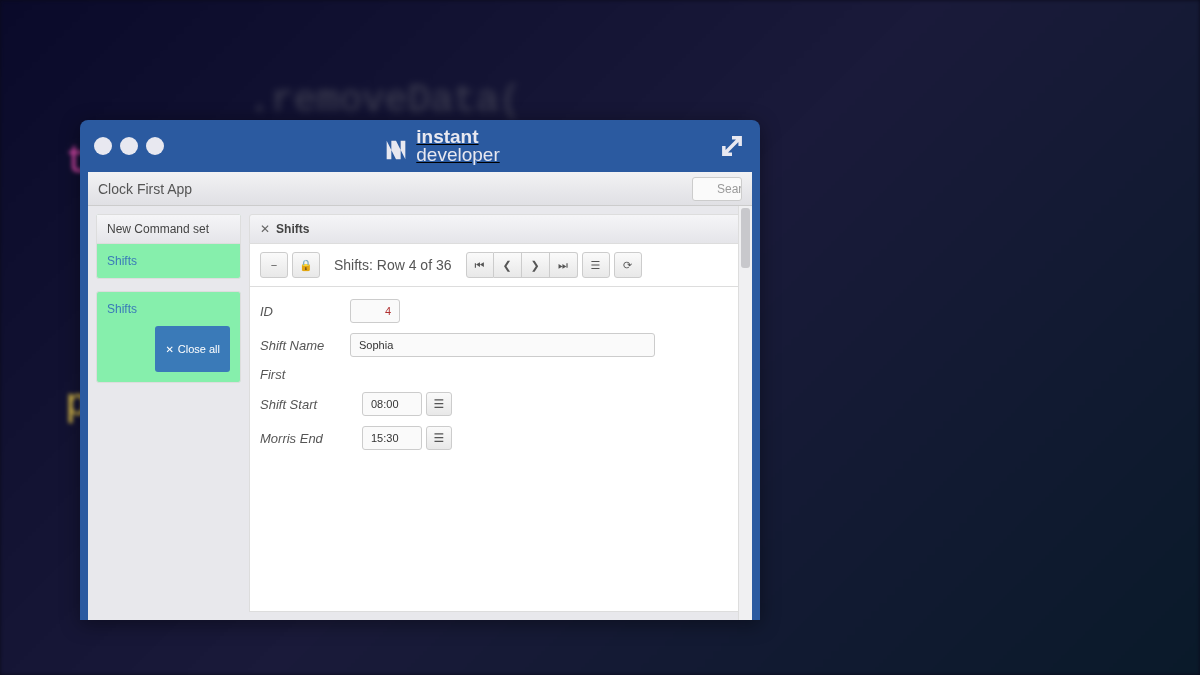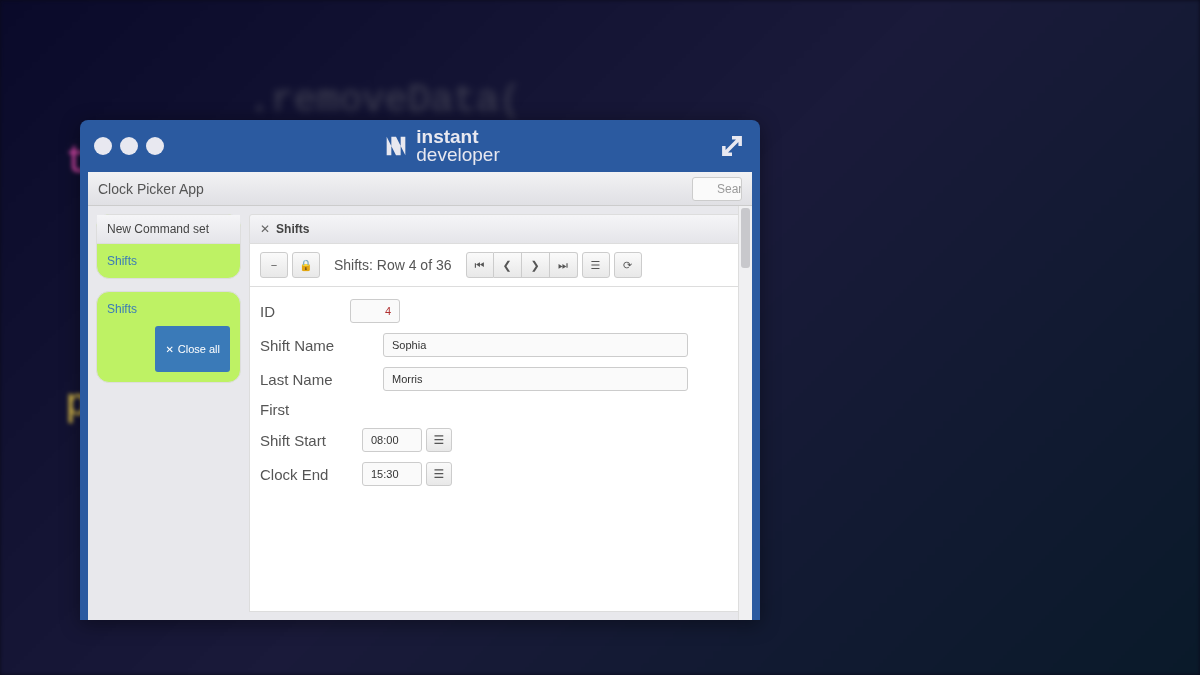--- a/index.html
+++ b/index.html
@@ -46,22 +46,23 @@
   padding: 0 14px;
 }
 .traffic-lights { display: flex; gap: 8px; }
 .traffic-lights span {
   width: 18px; height: 18px;
   border-radius: 50%;
   background: #e8e8f0;
 }
 .logo {
   flex: 1; text-align: center;
-  display: flex; align-items: center; justify-content: center;
+  display: flex; align-items: flex-end; justify-content: center;
   gap: 6px;
+  text-decoration: underline;
 }
 .logo svg { width: 28px; height: 28px; fill: #e8e8f0; }
 .logo-text { color: #e8e8f0; font-size: 19px; line-height: 0.95; text-align: left; font-weight: 500; }
 .logo-text .bold { font-weight: 700; }
 .expand-btn { width: 28px; height: 28px; color: #e8e8f0; cursor: pointer; }
 .expand-btn svg { width: 100%; height: 100%; stroke: #e8e8f0; fill: none; stroke-width: 3; }
 
 .app-body {
   position: absolute;
   left: 8px; right: 8px; top: 52px; bottom: 0;
@@ -90,23 +91,23 @@
 
 .content {
   position: absolute;
   left: 0; right: 0; top: 34px; bottom: 0;
   display: flex;
   padding: 8px;
   gap: 8px;
 }
 .sidebar { width: 145px; display: flex; flex-direction: column; gap: 12px; }
 .panel {
-  background: #bef264;
+  background: #86efac;
   border: 1px solid #ddd;
-  border-radius: 13px;
+  border-radius: 3px;
 }
 .panel-header {
   background: linear-gradient(#f5f5f7, #e5e5e9);
   border-bottom: 1px solid #ddd;
   padding: 7px 10px;
   font-size: 12px;
   color: #444;
 }
 .panel-body { padding: 10px; }
 .link { color: #3a7ab8; font-size: 12px; cursor: pointer; }
@@ -169,30 +170,30 @@
   border: 1px solid #ddd;
   border-top: none;
   flex: 1;
   padding: 12px 10px;
 }
 .form-row {
   display: flex; align-items: center;
   margin-bottom: 10px;
 }
 .form-row label {
-  width: 90px; font-size: 15px; color: #555;
+  width: 90px; font-size: 13px; color: #555; font-style: italic;
 }
 .form-row input {
   height: 24px; border: 1px solid #ccc;
   border-radius: 3px; padding: 0 8px;
   font-size: 11px; color: #333;
   background: #fafafa;
 }
 .inp-sm { width: 50px; text-align: right; color: #b03030 !important; }
-.inp-lg { width: 305px; margin-left: 33px; }
+.inp-lg { width: 305px; }
 .inp-time { width: 60px; margin-left: 12px; }
 .time-btn {
   width: 26px; height: 24px;
   margin-left: 4px;
   background: linear-gradient(#fafafa,#e8e8e8);
   border: 1px solid #ccc;
   border-radius: 3px;
   display: flex; align-items: center; justify-content: center;
   cursor: pointer;
   font-size: 12px; color: #555;
@@ -241,21 +242,21 @@
     </div>
     <div class="expand-btn">
       <svg viewBox="0 0 24 24">
           <path d="M5 19 L19 5 M12 5 L19 5 L19 12 M12 19 L5 19 L5 12"></path>
         </svg>
     </div>
   </div>
 
   <div class="app-body">
     <div class="app-header">
-      <span>Clock Picker App</span>
+      <span>Clock First App</span>
       <div class="search-box">
         <span>Search</span>
       </div>
     </div>
 
     <div class="content">
       <div class="sidebar">
         <div class="panel">
           <div class="panel-header">New Command set</div>
           <div class="panel-body">
@@ -306,35 +307,31 @@
         <div class="form-area">
           <div class="form-row">
             <label>ID</label>
             <input class="inp-sm" value="4" style="">
           </div>
           <div class="form-row">
             <label>Shift Name</label>
             <input class="inp-lg" value="Sophia" style="">
           </div>
           <div class="form-row">
-            <label>Last Name</label>
-            <input class="inp-lg" value="Morris" style="">
-          </div>
-          <div class="form-row">
             <label>First</label>
           </div>
           <div class="form-row">
             <label>Shift Start</label>
             <input class="inp-time" value="08:00" style="">
             <div class="time-btn">
                 <span>☰</span>
               </div>
           </div>
           <div class="form-row">
-            <label>Clock End</label>
+            <label>Morris End</label>
             <input class="inp-time" value="15:30" style="">
             <div class="time-btn">
                 <span>☰</span>
               </div>
           </div>
         </div>
       </div>
     </div>
 
     <div class="scrollbar-v"></div>

